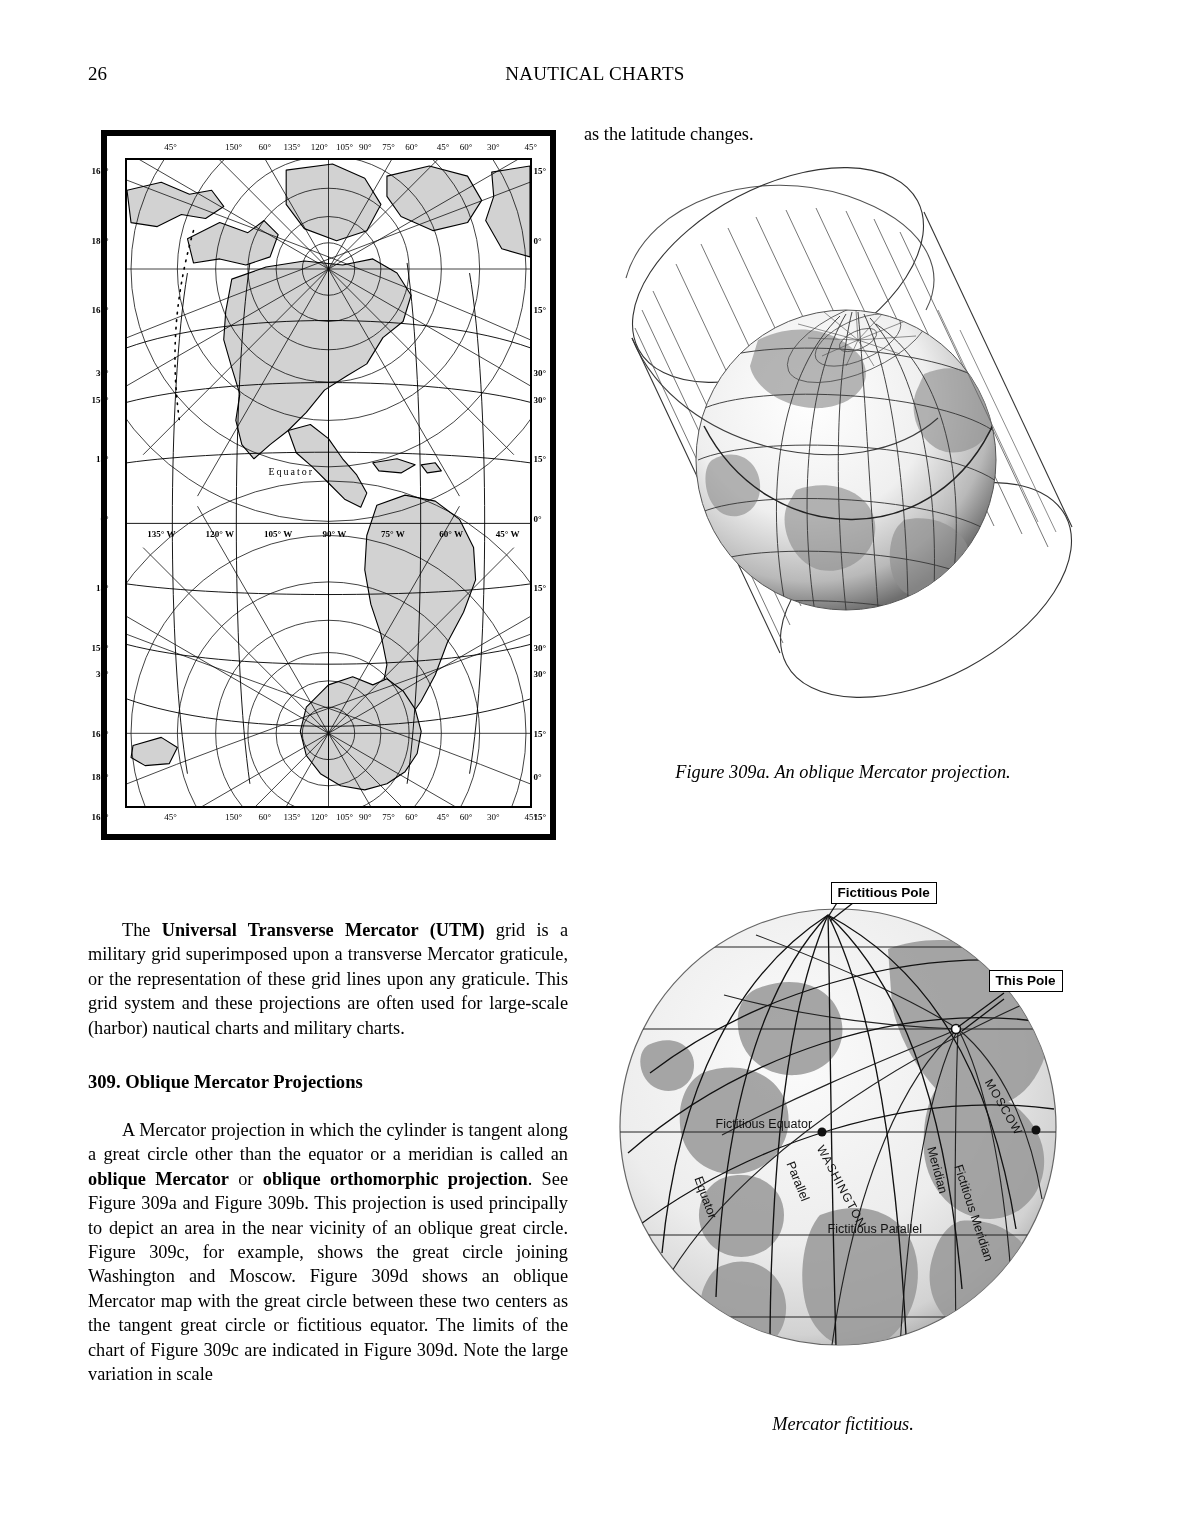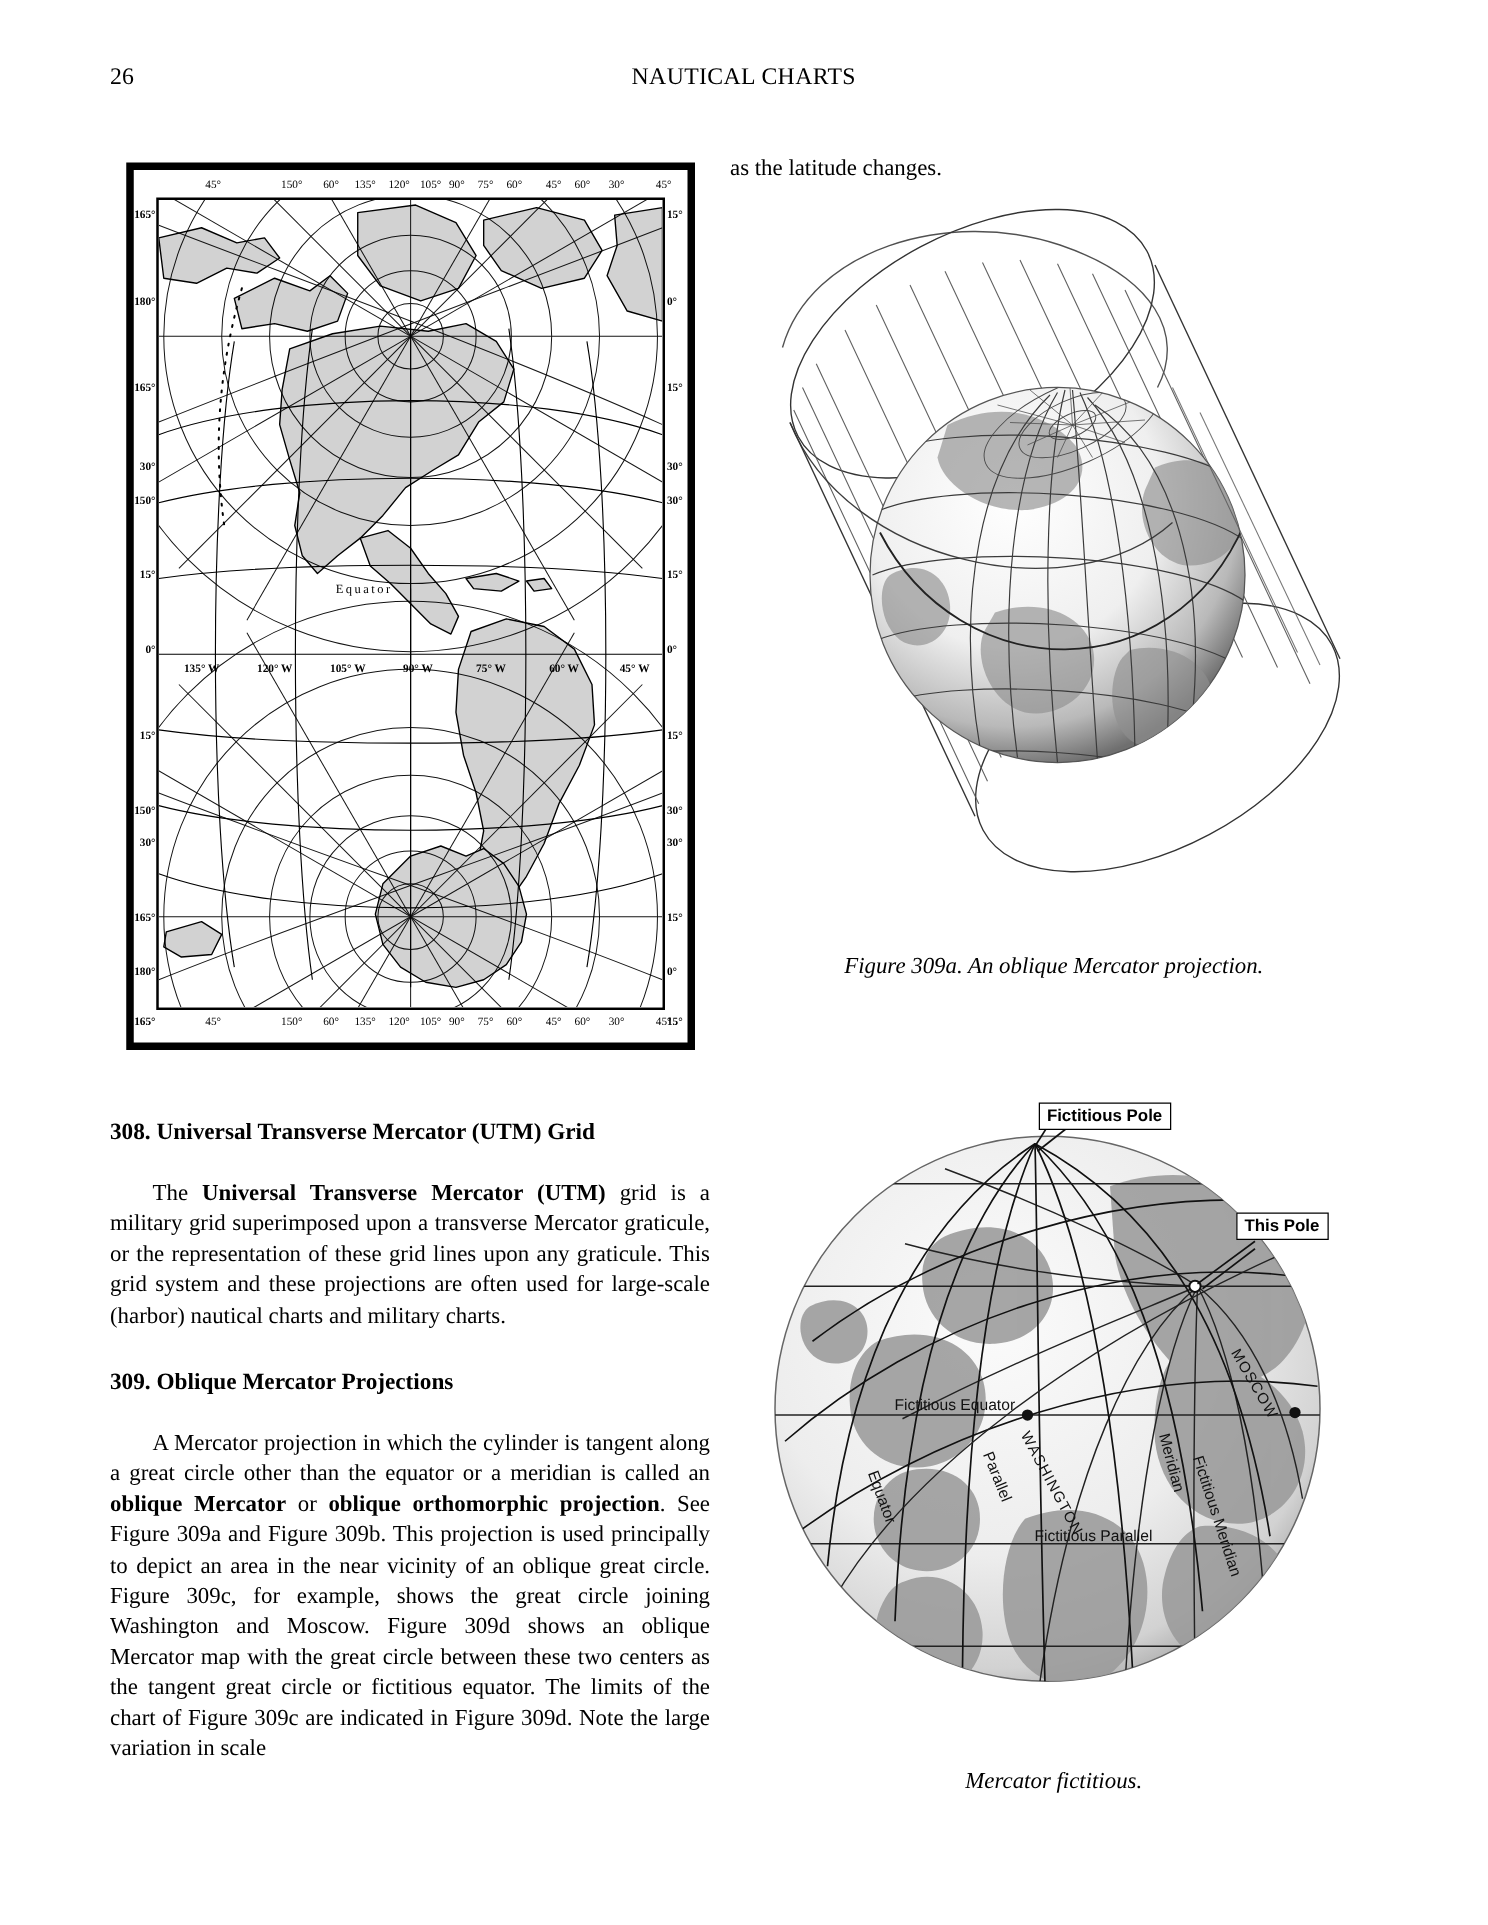--- a/index.html
+++ b/index.html
@@ -12,21 +12,21 @@
     height: 1540px;
     position: relative;
     font-family: "Liberation Serif", "DejaVu Serif", serif;
     color: #000000;
     overflow: hidden;
   }
 
   
   .page-header {
     position: absolute;
-    top: 50px;
+    top: 62px;
     left: 88px;
     width: 1014px;
     height: 26px;
   }
   .folio {
     position: absolute;
     left: 0;
     top: 0;
     font-size: 19px;
     line-height: 24px;
@@ -132,21 +132,21 @@
     font-size: 9px;
     font-weight: bold;
   }
   .tick-col.left { left: 0px; text-align: right; }
   .tick-col.right { right: 0px; text-align: left; }
   .tick-col span {
     position: absolute;
     white-space: nowrap;
     transform: translateY(-50%);
   }
-  .tick-col.left span { right: 0; text-align: right; }
+  .tick-col.left span { right: 16px; text-align: right; }
   .tick-col.right span { left: 2px; }
   .equator-label {
     position: absolute;
     font-size: 10px;
     letter-spacing: 2px;
     left: 162px;
     top: 330px;
   }
 
   
@@ -397,21 +397,20 @@
     </div>
 
     <div class="equator-label">Equator</div>
   </div>
 
   <div class="spacer-24"></div>
 
 
   <div class="spacer-30"></div>
 
-  <h2 class="sec-head">308. Universal Transverse Mercator (UTM) Grid</h2>
 
   <div class="spacer-24"></div>
 
   <p class="body-par indent"><span>The </span><b>Universal Transverse Mercator (UTM)</b><span> grid is a military grid superimposed upon a transverse Mercator graticule, or the representation of these grid lines upon any graticule. This grid system and these projections are often used for large-scale (harbor) nautical charts and military charts.</span></p>
 
   <div class="spacer-30"></div>
 
   <h2 class="sec-head">309. Oblique Mercator Projections</h2>
 
   <div class="spacer-24"></div>

